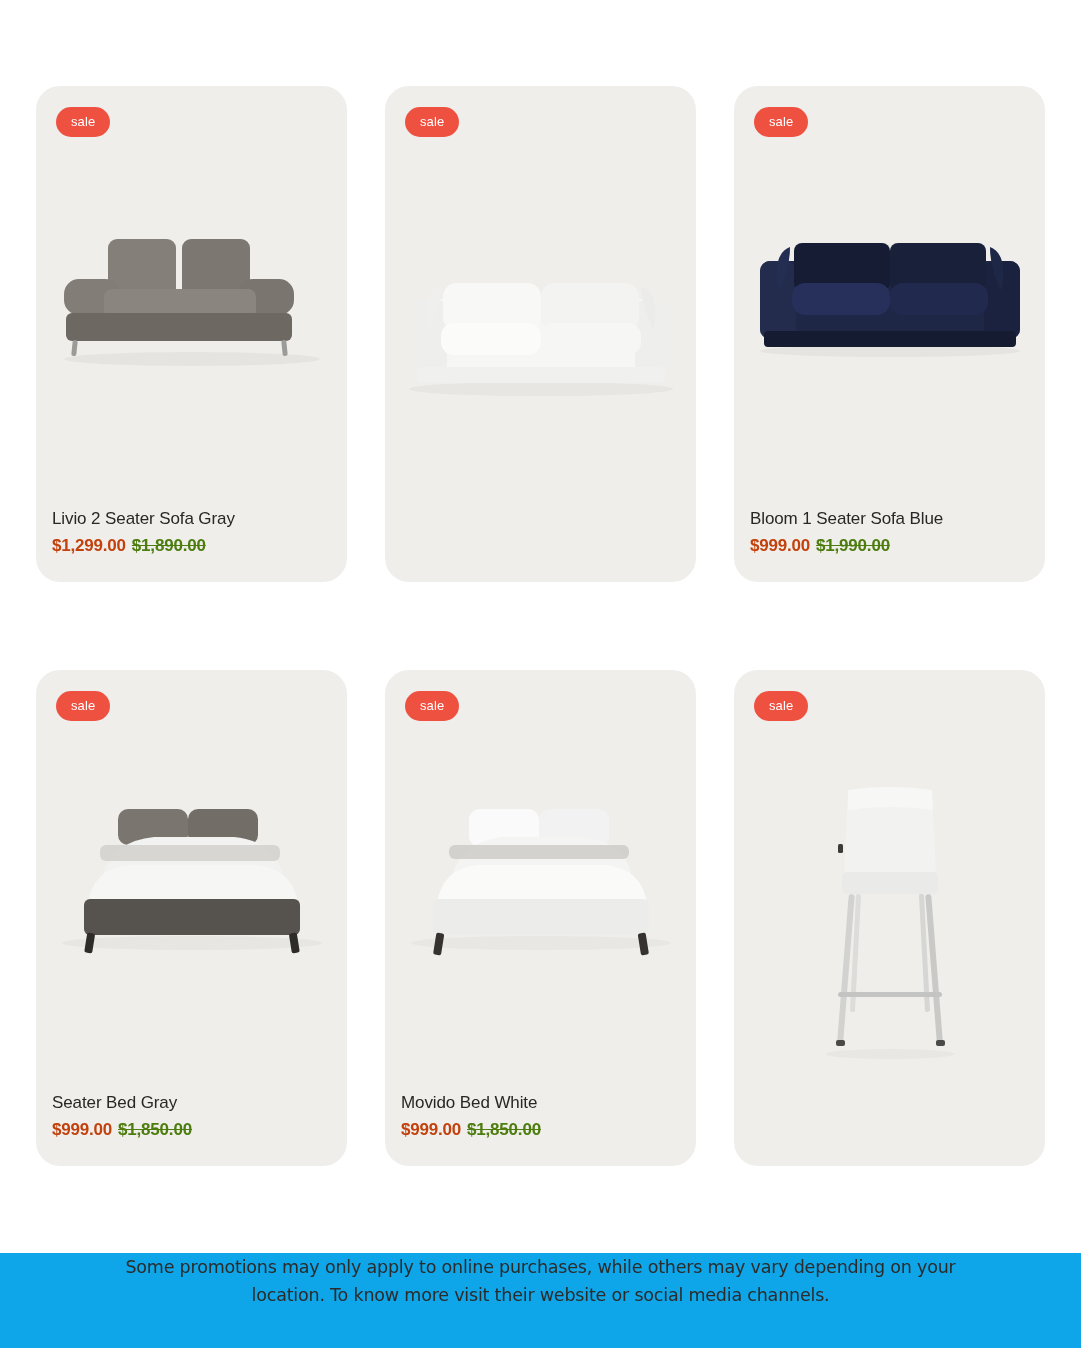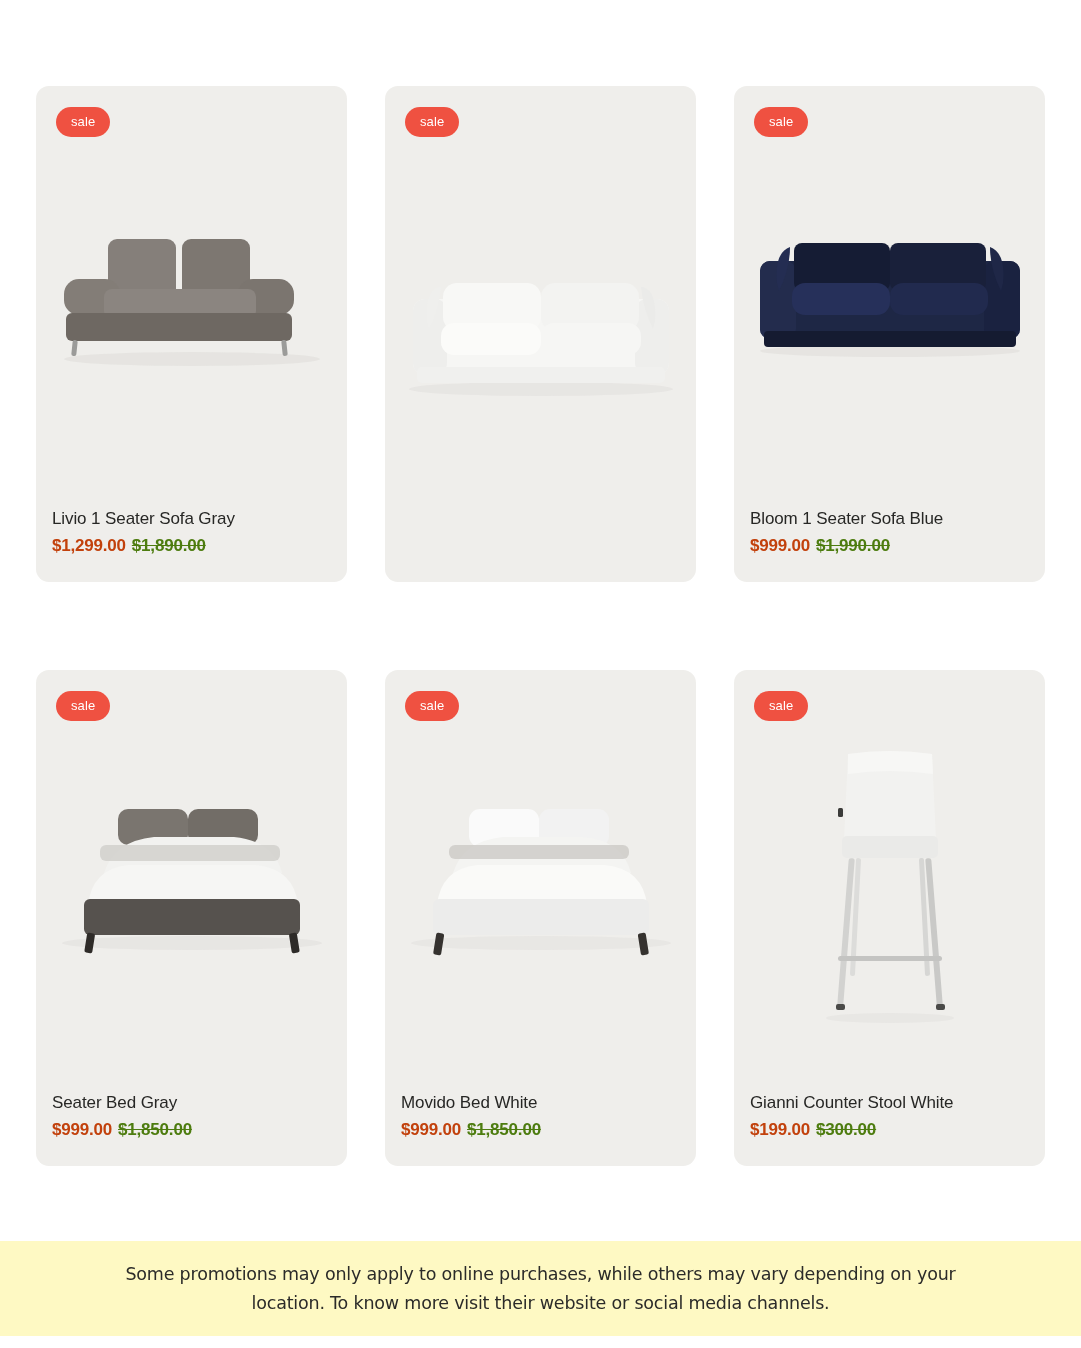--- a/index.html
+++ b/index.html
@@ -24,21 +24,21 @@
   .grid {
     padding: 86px 36px 0 36px;
     display: grid;
     grid-template-columns: repeat(3, 1fr);
     column-gap: 38px;
     row-gap: 88px;
   }
 
   .card {
     background: #efeeeb;
-    border-radius: 13px;
+    border-radius: 24px;
     position: relative;
     overflow: hidden;
     display: flex;
     flex-direction: column;
     height: 496px;
   }
 
   .badge {
     position: absolute;
     top: 21px;
@@ -86,25 +86,24 @@
   .price-was {
     color: #4d7c0f;
     text-decoration: line-through;
     margin-left: 6px;
   }
 
   .footer {
     position: absolute;
     left: 0;
     right: 0;
-    bottom: 12px;
+    bottom: 0;
     height: 95px;
-    background: #fef9c3;
-    display: flex;
-    align-items: center;
+    background: #0ea5e9;
+    display: flex;
     justify-content: center;
   }
 
   .footer-text {
     width: 880px;
     text-align: center;
     font-family: "DejaVu Sans", sans-serif;
     font-size: 17.5px;
     line-height: 1.62;
     color: #2b2b29;
@@ -127,21 +126,21 @@
           <rect x="140" y="26" width="68" height="60" rx="9" fill="#7d7771"></rect>
           <rect x="22" y="66" width="56" height="36" rx="15" fill="#837d77"></rect>
           <rect x="196" y="66" width="56" height="36" rx="15" fill="#7b756f"></rect>
           <rect x="62" y="76" width="152" height="30" rx="8" fill="#8b8580"></rect>
           <rect x="24" y="100" width="226" height="28" rx="6" fill="#6e6862"></rect>
           <rect x="30" y="127" width="5" height="16" rx="2" fill="#9b9b99" transform="rotate(6 32 135)"></rect>
           <rect x="240" y="127" width="5" height="16" rx="2" fill="#9b9b99" transform="rotate(-6 242 135)"></rect>
         </svg>
       </div>
       <div class="info">
-        <div class="title">Livio 1 Seater Sofa Gray</div>
+        <div class="title">Livio 2 Seater Sofa Gray</div>
         <div class="prices">
           <span class="price-now">$1,299.00</span><span class="price-was">$1,890.00</span>
         </div>
       </div>
     </div>
 
     <div class="card">
       <span class="badge">sale</span>
       <div class="media">
         <svg width="300" height="170" viewBox="0 0 300 170">
@@ -242,26 +241,20 @@
           <rect x="48" y="76" width="5" height="9" rx="1.5" fill="#3b3b39"></rect>
           <rect x="53" y="126" width="6" height="150" rx="2.5" fill="#d2d2d0" transform="rotate(4.5 56 200)"></rect>
           <rect x="141" y="126" width="6" height="150" rx="2.5" fill="#c9c9c7" transform="rotate(-4.5 144 200)"></rect>
           <rect x="63" y="126" width="5" height="118" rx="2" fill="#dcdcda" transform="rotate(3 65 185)"></rect>
           <rect x="132" y="126" width="5" height="118" rx="2" fill="#d6d6d4" transform="rotate(-3 134 185)"></rect>
           <rect x="48" y="224" width="104" height="5" rx="2.5" fill="#c4c4c2"></rect>
           <rect x="46" y="272" width="9" height="6" rx="2" fill="#4a4a48"></rect>
           <rect x="146" y="272" width="9" height="6" rx="2" fill="#4a4a48"></rect>
         </svg>
       </div>
-      <div class="info">
-        <div class="title">Gianni Counter Stool White</div>
-        <div class="prices">
-          <span class="price-now">$199.00</span><span class="price-was">$300.00</span>
-        </div>
-      </div>
     </div>
 
   </div>
 
   <div class="footer">
     <div class="footer-text">Some promotions may only apply to online purchases, while others may vary depending on your location. To know more visit their website or social media channels.</div>
   </div>
 
 </div>
 

